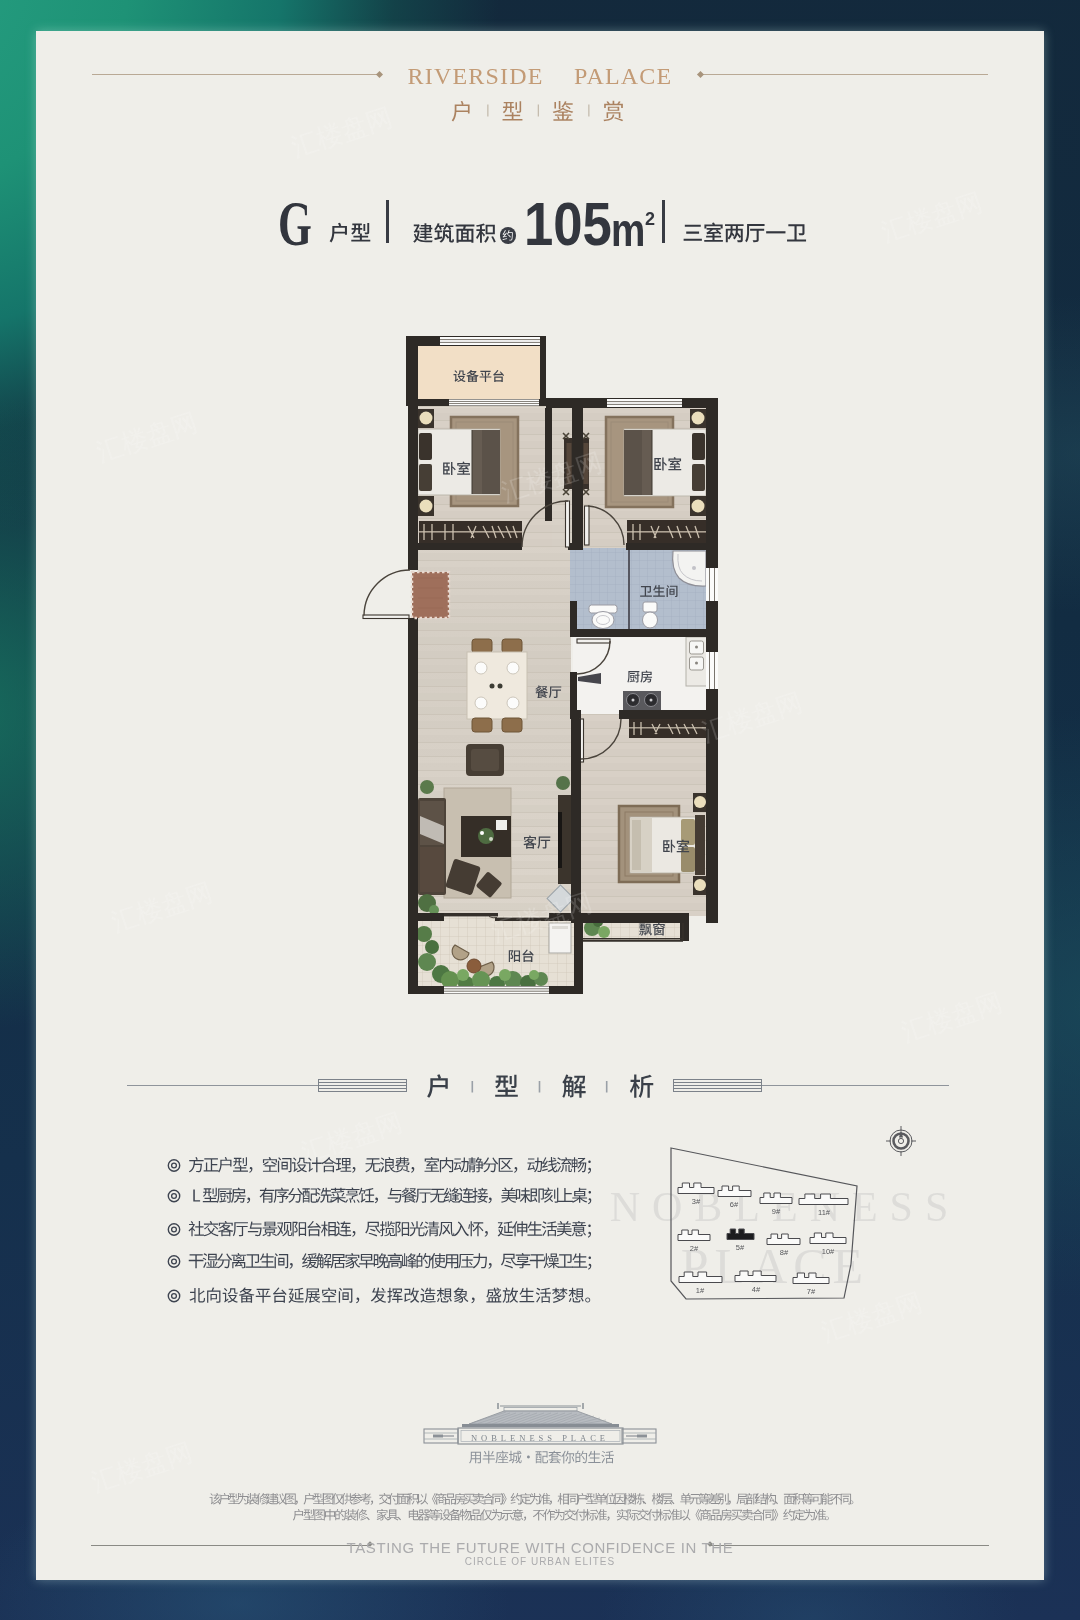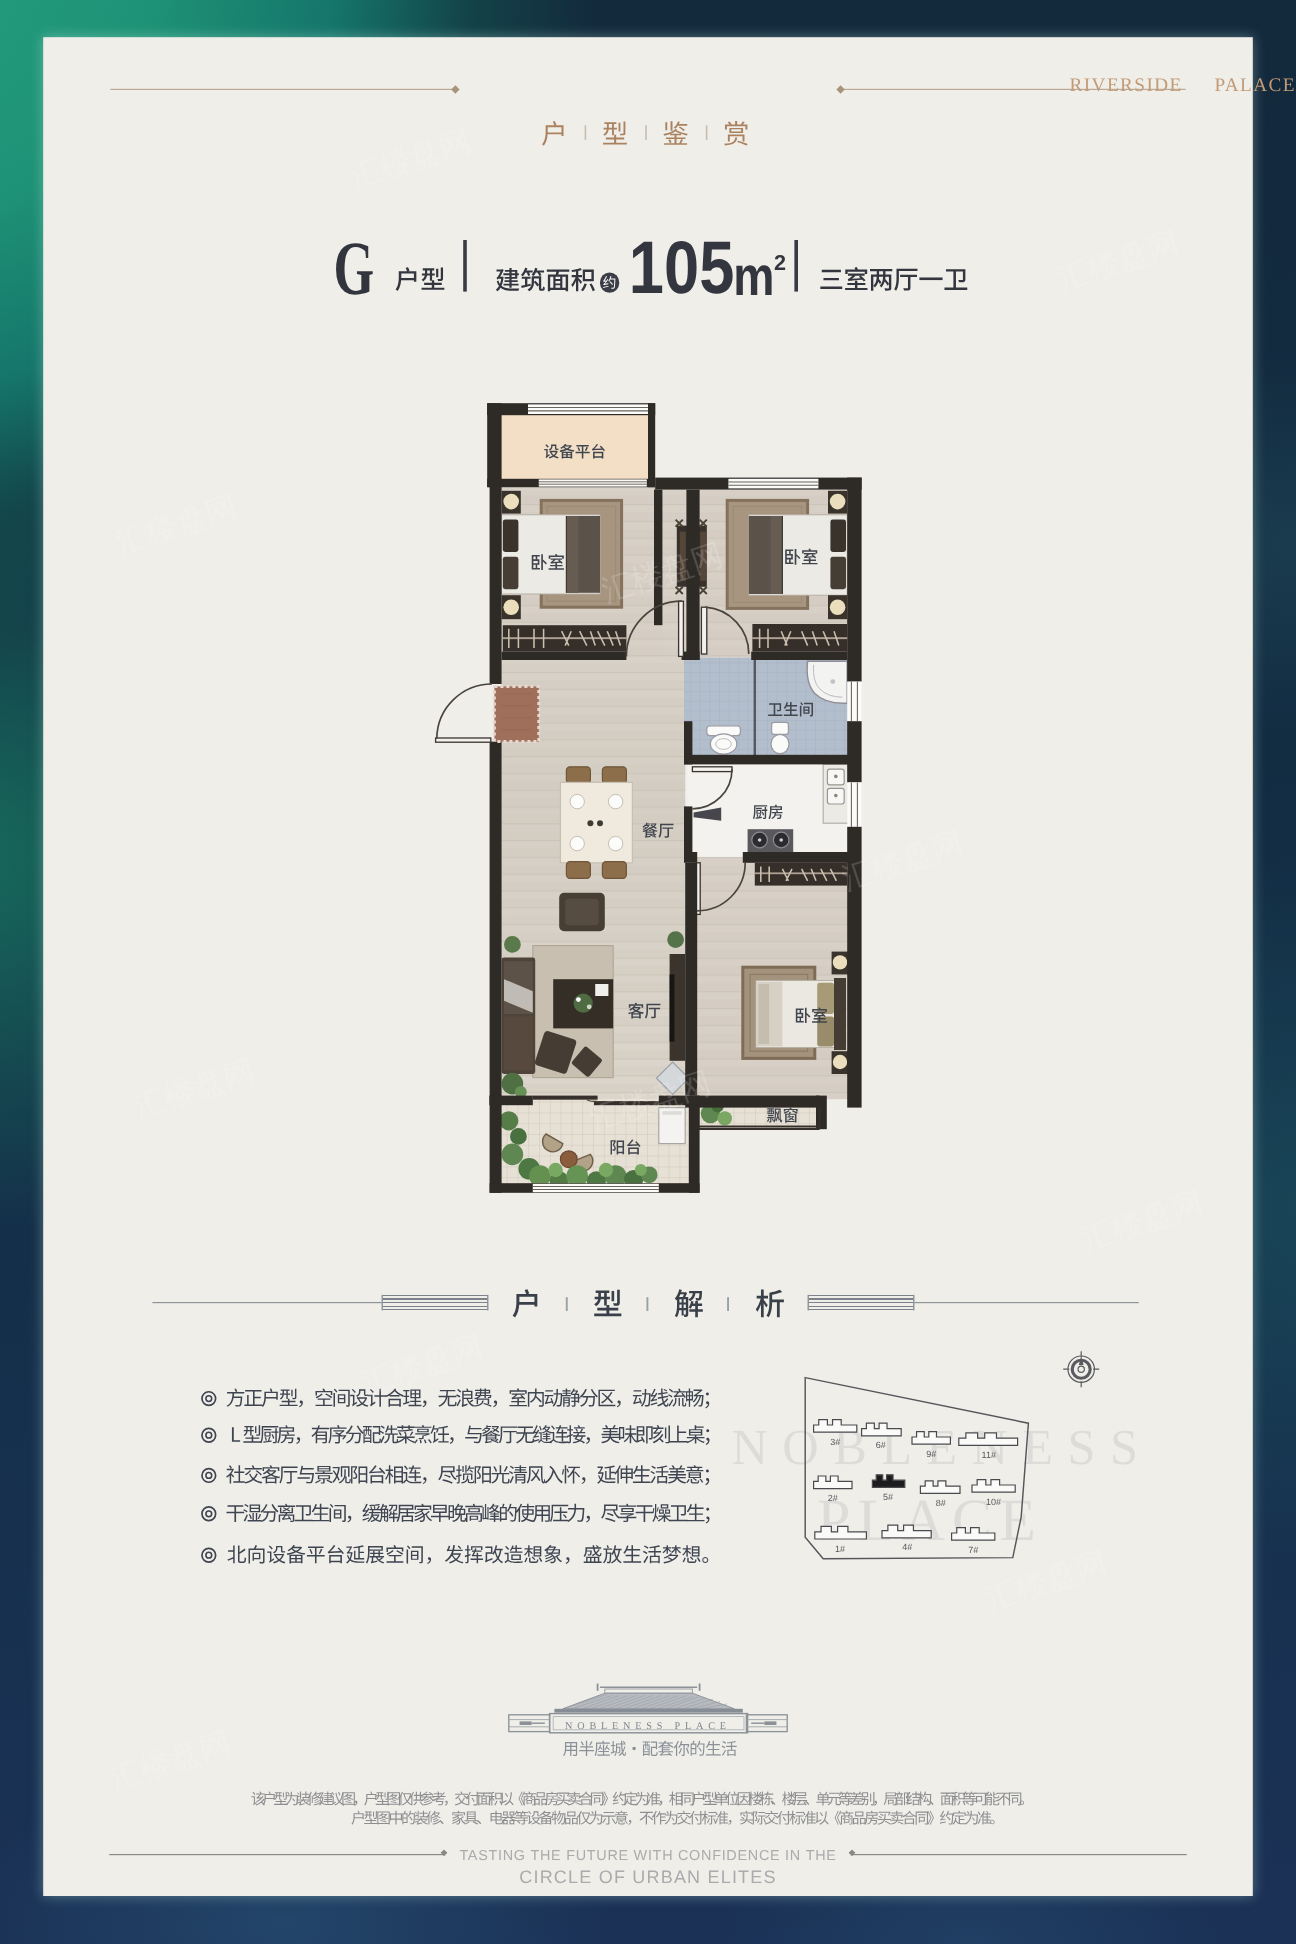--- a/index.html
+++ b/index.html
@@ -16,21 +16,21 @@
 linear-gradient(178deg, #13293c 0%, #122c42 40%, #15304c 70%, #1b3156 100%)"></div>
 
 <div class="abs" style="left:36px;top:31px;width:1008px;height:1549px;background:#efeee9;box-shadow:0 0 10px rgba(210,245,235,.35)"></div>
 
 <div class="abs" style="left:92px;top:74px;width:289px;height:1px;background:#b9a995"></div>
 <div class="abs" style="left:377px;top:72px;width:5px;height:5px;background:#a8947c;transform:rotate(45deg)"></div>
 
 <div class="abs" style="left:699px;top:74px;width:289px;height:1px;background:#b9a995"></div>
 <div class="abs" style="left:698px;top:72px;width:5px;height:5px;background:#a8947c;transform:rotate(45deg)"></div>
 
-<div class="abs" style="left:0;top:63px;width:1080px;text-align:right;font-family:'Liberation Serif',serif;font-size:16px;color:#c39b76;letter-spacing:1.2px;word-spacing:8px">RIVERSIDE&nbsp;&nbsp;PALACE</div>
+<div class="abs" style="left:0;top:63px;width:1080px;text-align:center;font-family:'Liberation Serif',serif;font-size:24px;color:#c39b76;letter-spacing:1.2px;word-spacing:8px">RIVERSIDE&nbsp;&nbsp;PALACE</div>
 
 <svg class="abs" style="left:0;top:0" width="1080" height="170" viewBox="0 0 1080 170">
 
 <g transform="translate(451.0 119.5) scale(0.02200 -0.02200)" fill="#ab8260">
       <use href="#g6237" x="0.0"></use>
     </g>
 <g transform="translate(501.5 119.5) scale(0.02200 -0.02200)" fill="#ab8260">
       <use href="#g578b" x="0.0"></use>
     </g>
 <g transform="translate(552.0 119.5) scale(0.02200 -0.02200)" fill="#ab8260">
@@ -971,23 +971,23 @@
       <use href="#g3002" x="42482.7"></use>
     </g>
 </svg>
 
 <div class="abs" style="left:91px;top:1545px;width:280px;height:1px;background:#8a8a85"></div>
 <div class="abs" style="left:368px;top:1542px;width:4px;height:4px;background:#8a8a85;transform:rotate(45deg)"></div>
 
 <div class="abs" style="left:709px;top:1545px;width:280px;height:1px;background:#8a8a85"></div>
 <div class="abs" style="left:708px;top:1542px;width:4px;height:4px;background:#8a8a85;transform:rotate(45deg)"></div>
 
-<div class="abs" style="left:0;top:1539px;width:1080px;text-align:center;font-size:12px;letter-spacing:.6px;color:#ababad">TASTING&nbsp;THE&nbsp;FUTURE&nbsp;WITH&nbsp;CONFIDENCE&nbsp;IN&nbsp;THE</div>
-
-<div class="abs" style="left:0;top:1556px;width:1080px;text-align:center;font-size:15px;letter-spacing:1px;color:#ababad">CIRCLE&nbsp;OF&nbsp;URBAN&nbsp;ELITES</div>
+<div class="abs" style="left:0;top:1539px;width:1080px;text-align:center;font-size:15px;letter-spacing:.6px;color:#ababad">TASTING&nbsp;THE&nbsp;FUTURE&nbsp;WITH&nbsp;CONFIDENCE&nbsp;IN&nbsp;THE</div>
+
+<div class="abs" style="left:0;top:1556px;width:1080px;text-align:center;font-size:10px;letter-spacing:1px;color:#ababad">CIRCLE&nbsp;OF&nbsp;URBAN&nbsp;ELITES</div>
 
 <div class="abs" style="left:290px;top:115px;font-size:26px;color:#ffffff;opacity:.16;transform:rotate(-18deg);font-family:'Liberation Sans'">汇楼盘网</div>
 <div class="abs" style="left:95px;top:420px;font-size:26px;color:#ffffff;opacity:.16;transform:rotate(-18deg);font-family:'Liberation Sans'">汇楼盘网</div>
 <div class="abs" style="left:500px;top:460px;font-size:26px;color:#ffffff;opacity:.16;transform:rotate(-18deg);font-family:'Liberation Sans'">汇楼盘网</div>
 <div class="abs" style="left:880px;top:200px;font-size:26px;color:#ffffff;opacity:.16;transform:rotate(-18deg);font-family:'Liberation Sans'">汇楼盘网</div>
 <div class="abs" style="left:110px;top:890px;font-size:26px;color:#ffffff;opacity:.16;transform:rotate(-18deg);font-family:'Liberation Sans'">汇楼盘网</div>
 <div class="abs" style="left:490px;top:900px;font-size:26px;color:#ffffff;opacity:.16;transform:rotate(-18deg);font-family:'Liberation Sans'">汇楼盘网</div>
 <div class="abs" style="left:300px;top:1120px;font-size:26px;color:#ffffff;opacity:.16;transform:rotate(-18deg);font-family:'Liberation Sans'">汇楼盘网</div>
 <div class="abs" style="left:820px;top:1300px;font-size:26px;color:#ffffff;opacity:.16;transform:rotate(-18deg);font-family:'Liberation Sans'">汇楼盘网</div>
 <div class="abs" style="left:90px;top:1450px;font-size:26px;color:#ffffff;opacity:.16;transform:rotate(-18deg);font-family:'Liberation Sans'">汇楼盘网</div>

